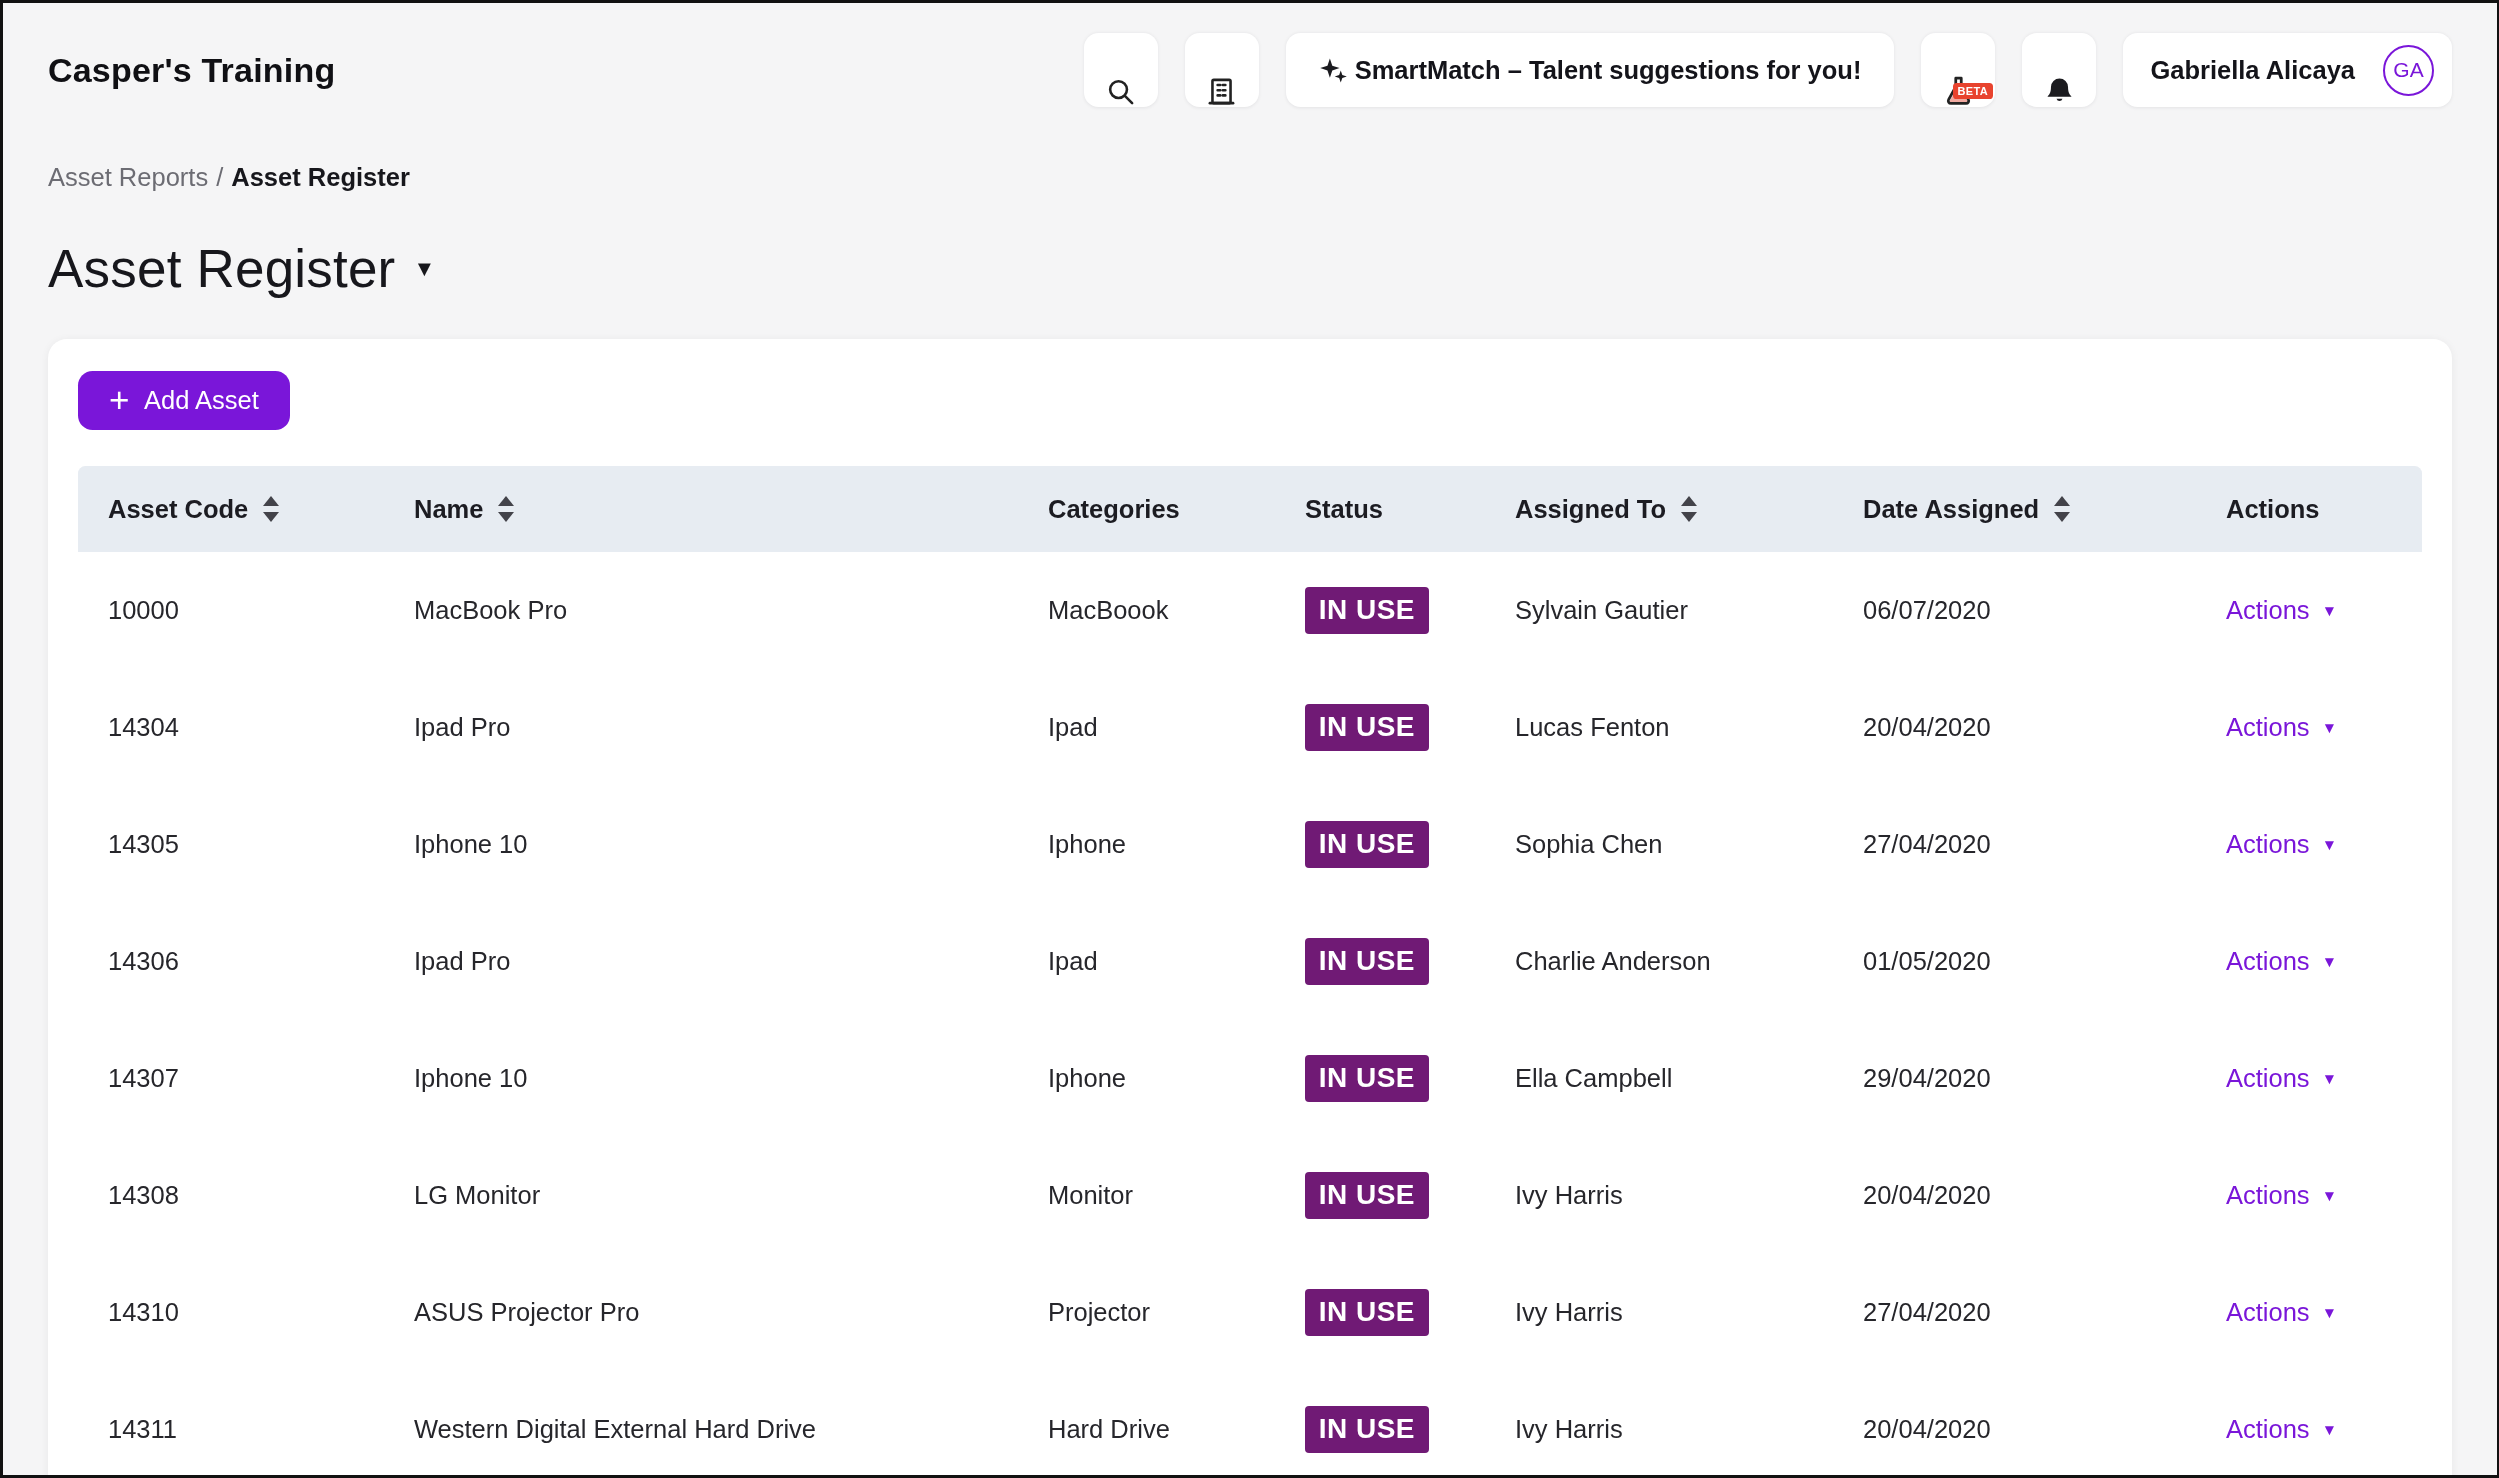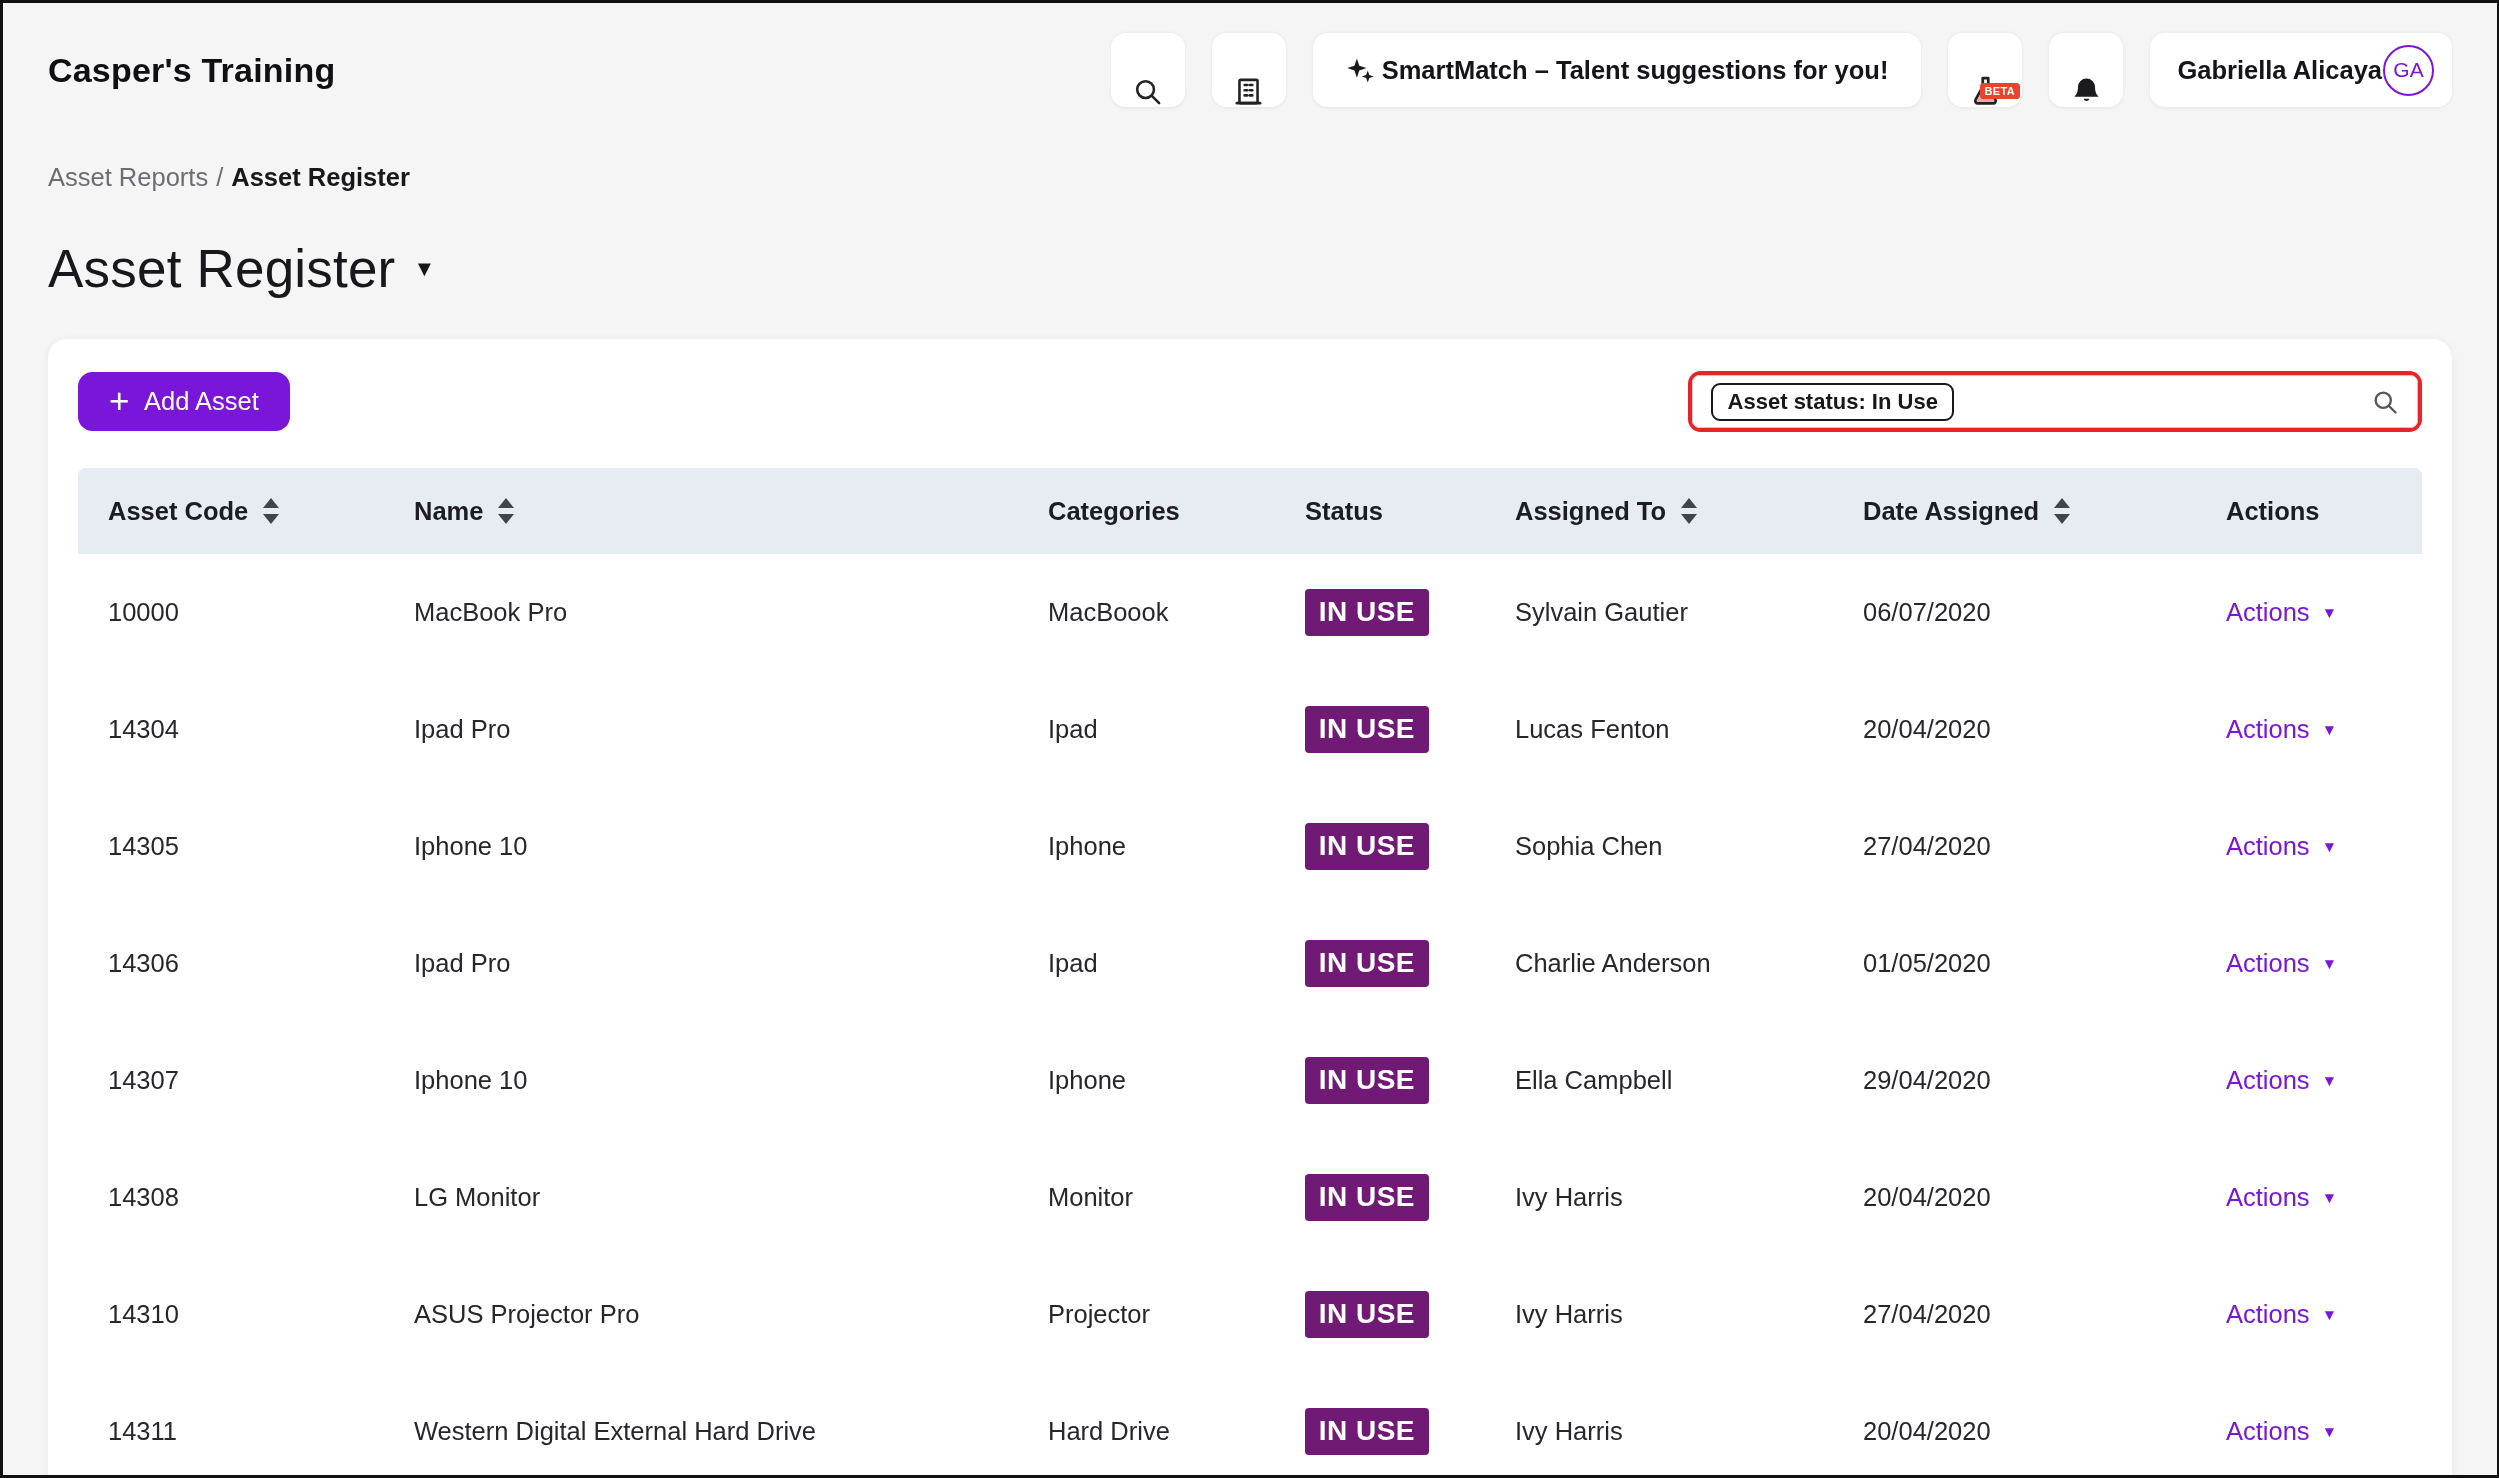--- a/index.html
+++ b/index.html
@@ -25,21 +25,21 @@
   }
   .pill-btn {
     height: 74px; background: #fff; border: none; border-radius: 14.6px;
     box-shadow: 0 0.9px 3.6px rgba(20,20,40,.08);
     padding: 0 33px; display: flex; align-items: center; gap: 7px;
     font-family: inherit; font-size: 25.5px; font-weight: 700; color: #14141a; cursor: pointer;
   }
   .profile-btn {
     height: 74px; background: #fff; border: none; border-radius: 14.6px;
     box-shadow: 0 0.9px 3.6px rgba(20,20,40,.08);
-    padding: 0 18px 0 27px; display: flex; align-items: center; gap: 1px;
+    padding: 0 18px 0 27px; display: flex; align-items: center; gap: 28px;
     font-family: inherit; font-size: 25.5px; font-weight: 700; color: #14141a; cursor: pointer;
   }
   .avatar {
     width: 51px; height: 51px; border-radius: 50%;
     border: 2.7px solid #7A16D9; color: #7A16D9;
     font-size: 21px; font-weight: 400;
     display: flex; align-items: center; justify-content: center;
   }
   .beta-badge {
     position: absolute; right: 2.7px; bottom: 8.2px;
@@ -185,31 +185,20 @@
     <h1 class="page-title">Asset Register</h1>
     <span class="caret">▼</span>
   </div>
 
   <section class="card">
     <div class="card-toolbar">
       <button class="add-btn">
         <span class="plus">+</span>
         <span>Add Asset</span>
       </button>
-      <div class="filter-annotation">
-        <div class="filter-input">
-          <span class="filter-tag">Asset status: In Use</span>
-          <span>
-            <svg viewBox="0 0 24 24" width="28" height="28" fill="none" stroke="#55555c" stroke-width="2" stroke-linecap="round">
-              <circle cx="10.5" cy="10.5" r="6.5"></circle>
-                <line x1="15.6" y1="15.6" x2="21" y2="21"></line>
-            </svg>
-          </span>
-        </div>
-      </div>
     </div>
 
     <table>
       <colgroup>
         <col style="width:306px">
           <col style="width:634px">
           <col style="width:257px">
         <col style="width:210px">
           <col style="width:348px">
           <col style="width:363px">

